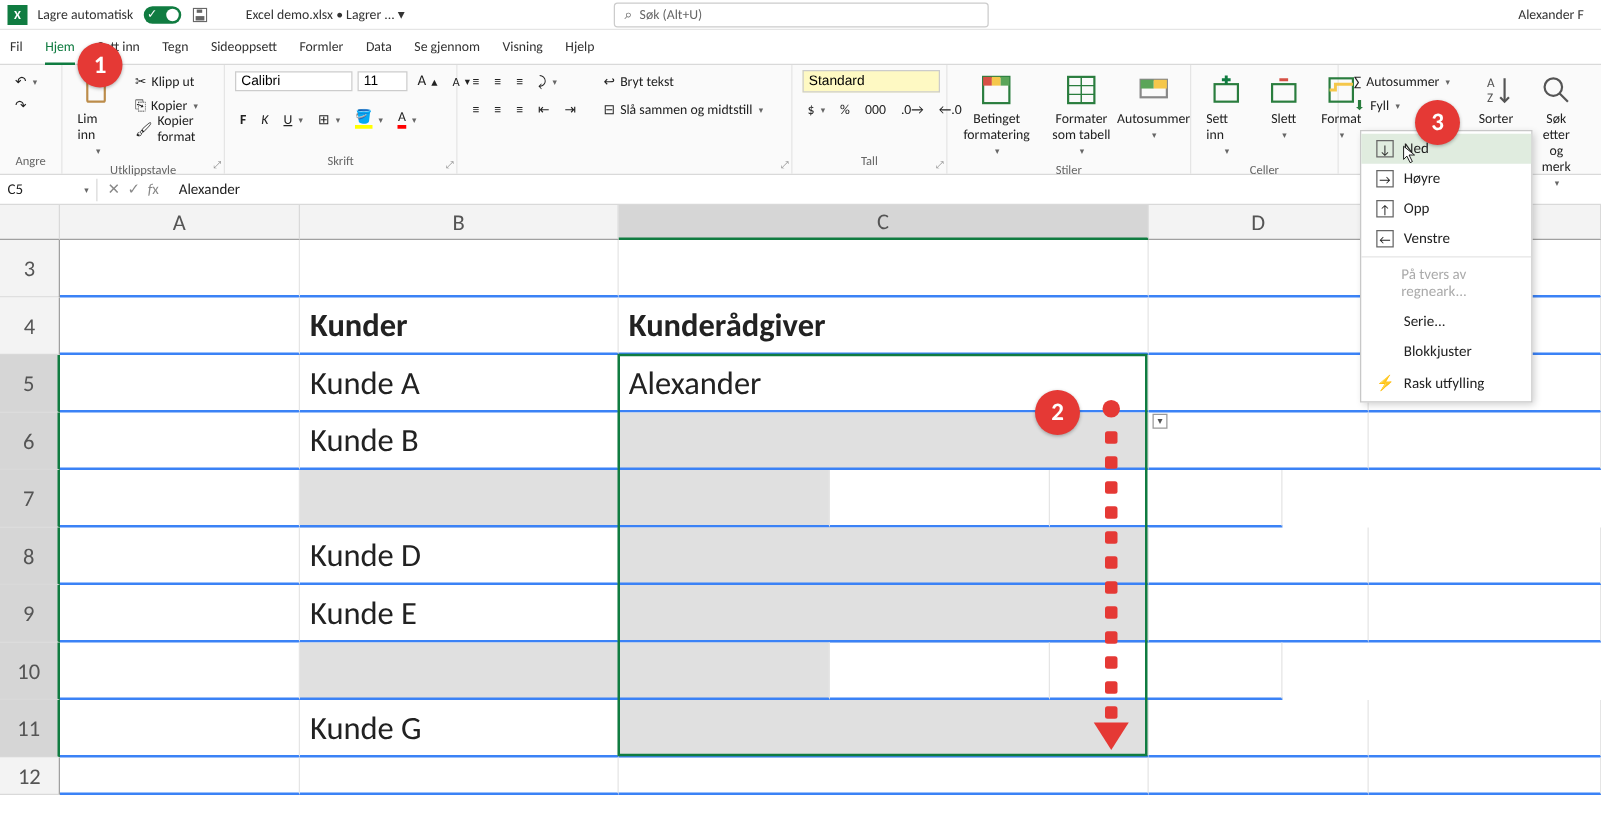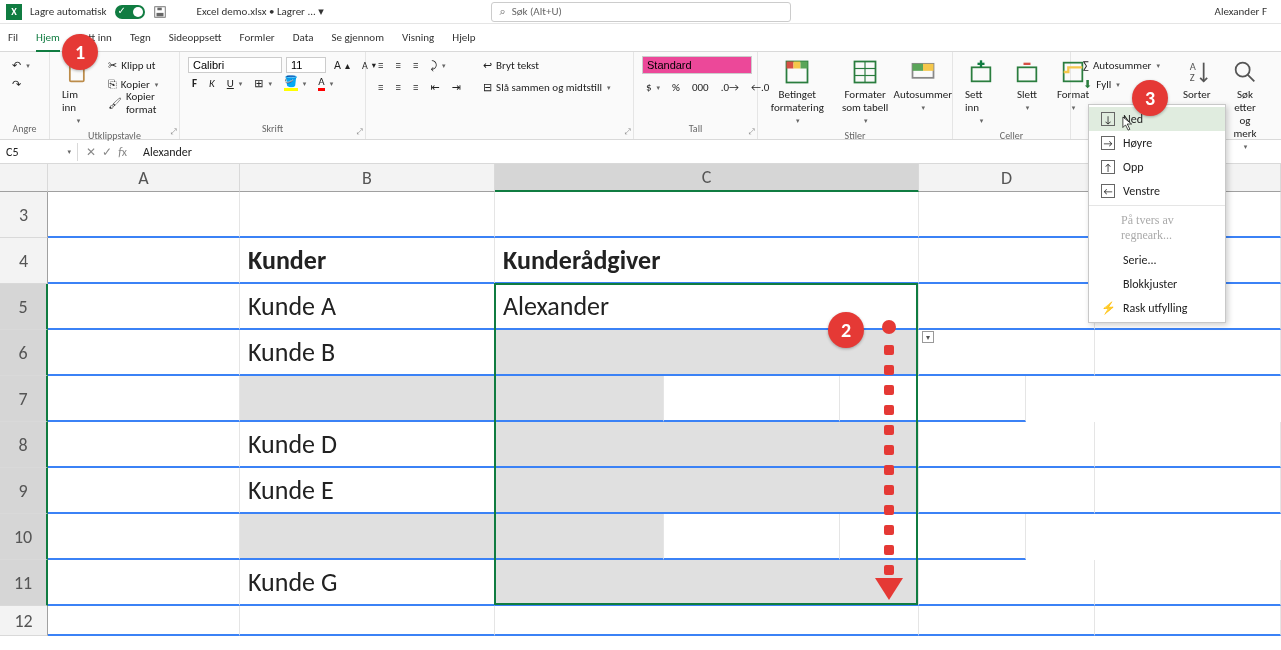--- a/index.html
+++ b/index.html
@@ -29,28 +29,28 @@
   .group-expand { position: absolute; right: 2px; bottom: 2px; font-size: 8px; color: #888; }
   .btn-big { display: flex; flex-direction: column; align-items: center; gap: 2px; padding: 2px 4px; cursor: pointer; min-width: 40px; }
   .btn-big .ico { width: 28px; height: 28px; display: flex; align-items: center; justify-content: center; }
   .btn-small { padding: 1px 4px; cursor: pointer; display: flex; align-items: center; gap: 4px; height: 18px; }
   .stack { display: flex; flex-direction: column; gap: 1px; }
   .row { display: flex; gap: 4px; align-items: center; }
   .font-select { width: 94px; border: 1px solid #ccc; background: #fff; padding: 1px 4px; font-size: 11px; }
   .size-select { width: 40px; border: 1px solid #ccc; background: #fff; padding: 1px 4px; font-size: 11px; }
   .ico-sm { width: 14px; height: 14px; display: inline-flex; align-items: center; justify-content: center; }
   .dd-arrow { font-size: 7px; color: #666; margin-left: 1px; }
-  .num-select { width: 110px; border: 1px solid #ccc; background: #ec4899; padding: 2px 4px; font-size: 11px; }
+  .num-select { width: 110px; border: 1px solid #ccc; background: #fef9c3; padding: 2px 4px; font-size: 11px; }
   svg.fico { width: 100%; height: 100%; }
 
   
   .fill-menu { position: absolute; top: 104px; left: 1088px; width: 138px; background: #fff; border: 1px solid #c8c8c8; box-shadow: 2px 2px 6px rgba(0,0,0,0.2); z-index: 50; font-size: 12px; padding: 2px 0; }
   .fill-menu .item { padding: 5px 12px; display: flex; align-items: center; gap: 8px; cursor: pointer; }
   .fill-menu .item:hover, .fill-menu .item.hover { background: #e0ecdf; }
-  .fill-menu .item.disabled { color: #aaa; cursor: default; font-family: Liberation Serif, serif; }
+  .fill-menu .item.disabled { color: #aaa; cursor: default; }
   .fill-menu .sep { height: 1px; background: #e5e5e5; margin: 2px 0; }
   .arrow-ic { width: 14px; height: 14px; border: 1px solid #666; display: inline-flex; align-items: center; justify-content: center; font-size: 10px; }
 
   
   .formula-bar { height: 24px; display: flex; align-items: center; border-bottom: 1px solid #d9d9d9; font-size: 12px; }
   .name-box { width: 78px; padding: 2px 6px; border-right: 1px solid #d9d9d9; display: flex; align-items: center; justify-content: space-between; }
   .fx-icons { padding: 0 8px; display: flex; gap: 6px; align-items: center; color: #888; }
   .fx-input { flex: 1; padding: 2px 8px; }
 
   
@@ -160,21 +160,21 @@
             <span>🖌</span> 
             <span>Kopier format</span>
           </span>
       </div>
     </div>
     <div class="group-label">Utklippstavle</div>
     <span class="group-expand">⤢</span>
   </div>
 
   <div class="ribbon-group" style="width:186px">
-    <div class="group-body stack" style="gap:0">
+    <div class="group-body stack" style="gap:12px">
       <div class="row">
         <input class="font-select" value="Calibri" style="">
         <input class="size-select" value="11" style="">
         <span class="btn-small" style="font-size:12px">A<sup>▴</sup></span>
         <span class="btn-small" style="font-size:10px">A<sup>▾</sup></span>
       </div>
       <div class="row">
         <span class="btn-small">
             <b>F</b>
           </span>

